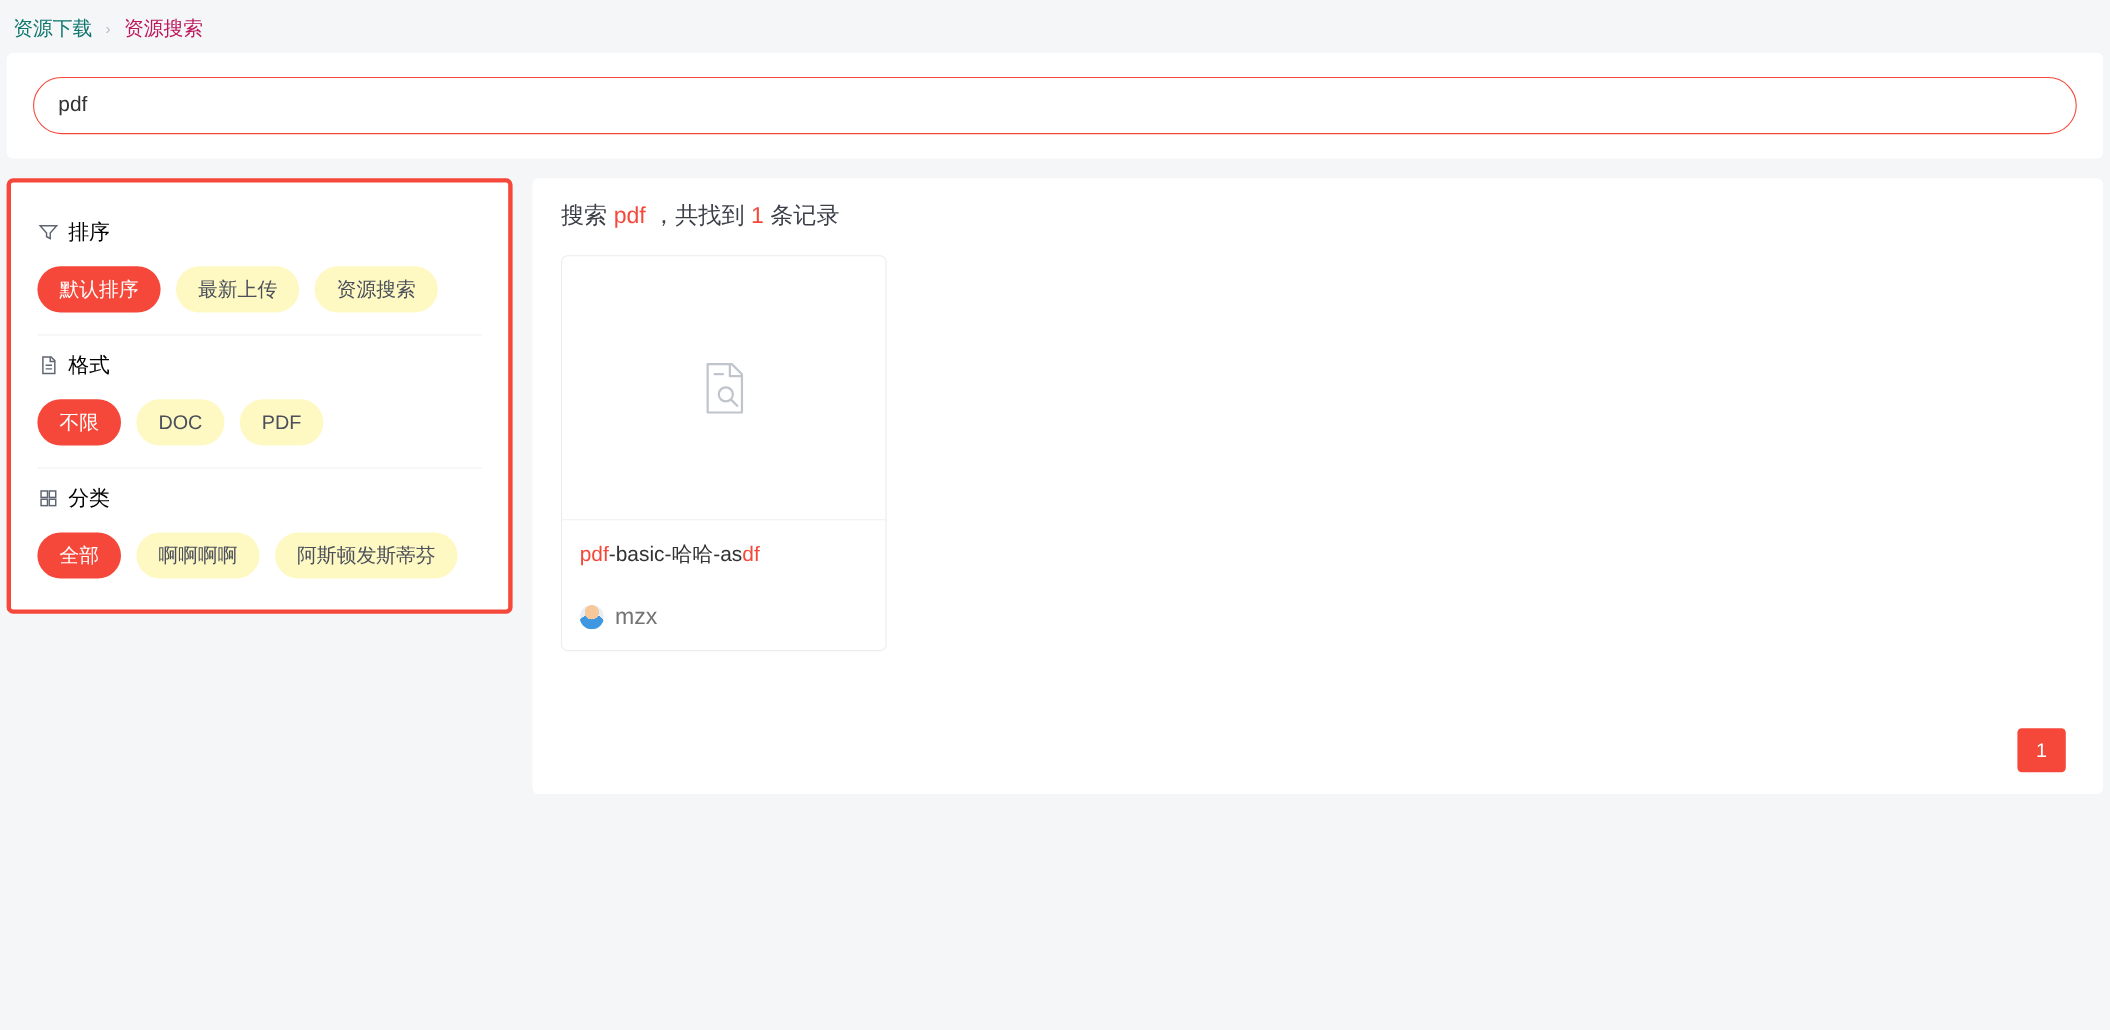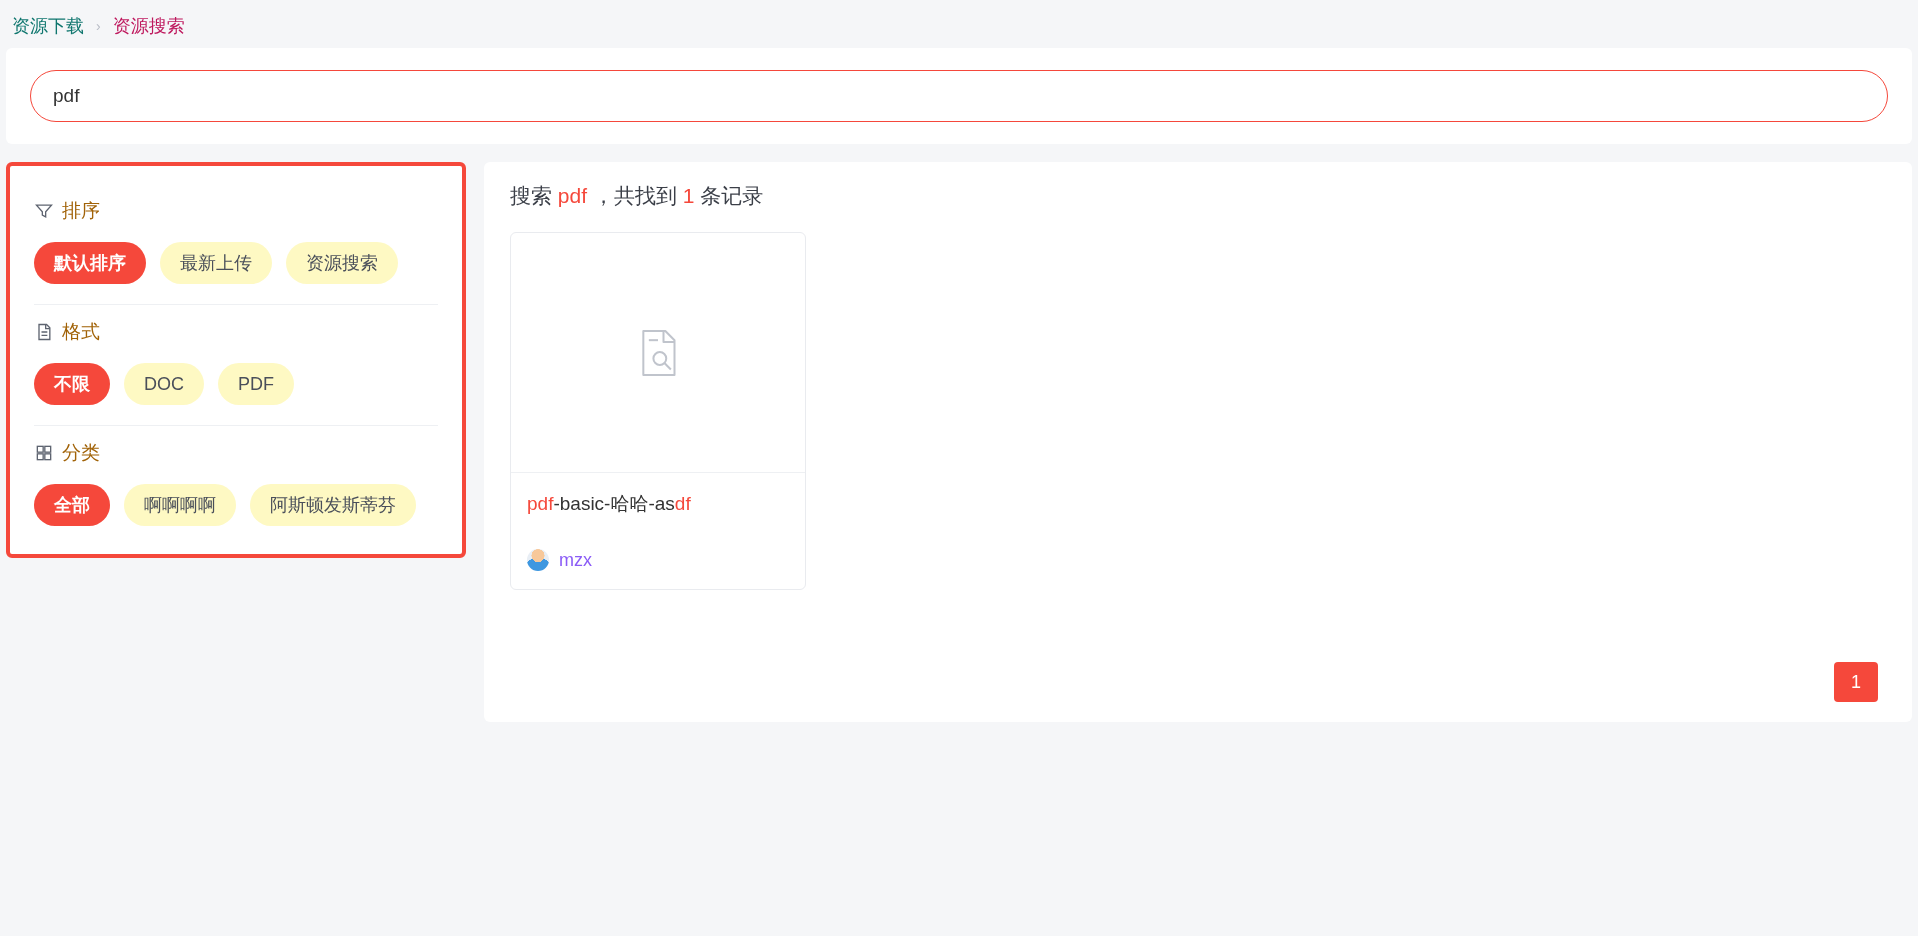--- a/index.html
+++ b/index.html
@@ -10,37 +10,37 @@
 .breadcrumb .current { color: #be185d; }
 
 .search-wrap { background: #fff; margin: 0 6px 18px; border-radius: 6px; padding: 22px 24px; }
 .search-input { width: 100%; border: 1px solid #f5483b; border-radius: 999px; padding: 14px 22px; font-size: 19px; color: #333; outline: none; }
 
 .content { display: flex; gap: 18px; padding: 0 6px; align-items: flex-start; }
 
 .sidebar { width: 460px; background: #fff; border: 4px solid #f5483b; border-radius: 6px; padding: 18px 24px 22px; }
 .filter-group { padding: 14px 0 20px; border-bottom: 1px solid #eef0f3; }
 .filter-group:last-child { border-bottom: none; padding-bottom: 6px; }
-.filter-heading { display: flex; align-items: center; gap: 8px; font-size: 19px; color: #a16207; margin-bottom: 18px; }
+.filter-heading { display: flex; align-items: center; gap: 8px; font-size: 19px; color: #000000; margin-bottom: 18px; }
 .filter-heading svg { width: 20px; height: 20px; }
 .pill-row { display: flex; flex-wrap: wrap; gap: 14px; }
 .pill { background: #fef9c3; color: #4a4f5a; border-radius: 999px; padding: 9px 20px; font-size: 18px; cursor: pointer; display: inline-flex; align-items: center; gap: 6px; }
-.pill.active { background: #f5483b; color: #fff; font-weight: bold; }
+.pill.active { background: #f5483b; color: #fff; }
 .pill svg { width: 18px; height: 18px; }
 
 .main { flex: 1; background: #fff; border-radius: 6px; padding: 20px 26px 30px; min-height: 560px; position: relative; }
 .result-header { font-size: 21px; color: #3b3f48; margin-bottom: 22px; }
 .result-header .hl { color: #f5483b; }
 .card { width: 296px; border: 1px solid #e9ebef; border-radius: 6px; overflow: hidden; }
 .card-preview { height: 240px; display: flex; align-items: center; justify-content: center; color: #c0c4cc; border-bottom: 1px solid #eef0f3; }
 .card-preview svg { width: 44px; height: 52px; }
 .card-title { padding: 18px 16px 6px; font-size: 19px; color: #333; }
 .card-title .hl { color: #f5483b; }
 .card-title .black { color: #333; }
-.card-user { display: flex; align-items: center; gap: 10px; padding: 26px 16px 18px; font-size: 18px; color: #8b5cf6; text-align: center; }
+.card-user { display: flex; align-items: center; gap: 10px; padding: 26px 16px 18px; font-size: 21px; color: #737373; text-align: center; }
 .avatar { width: 22px; height: 22px; border-radius: 50%; background: radial-gradient(circle at 50% 30%, #f7c89a 0 34%, transparent 35%), radial-gradient(circle at 50% 100%, #3e97e0 0 55%, transparent 56%); background-color: #e8eef5; }
 
 .pagination { position: absolute; right: 34px; bottom: 20px; }
 .page-btn { width: 44px; height: 40px; background: #f5483b; color: #fff; border-radius: 4px; font-size: 18px; display: flex; align-items: center; justify-content: center; cursor: pointer; }
 </style>
 </head>
 <body>
 
 <div class="breadcrumb">
   <a style="color:#0f766e;text-decoration:none;">资源下载</a>

